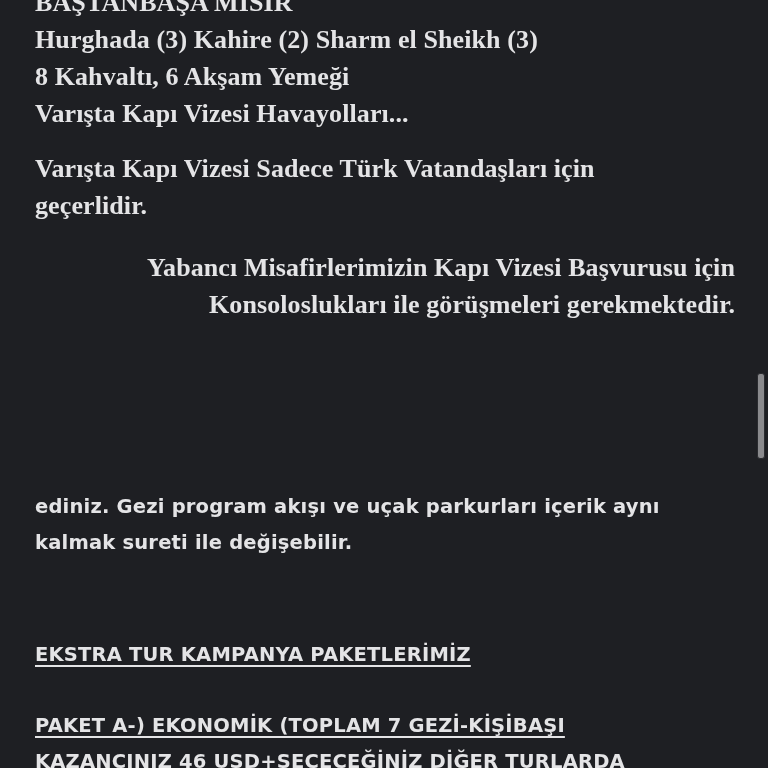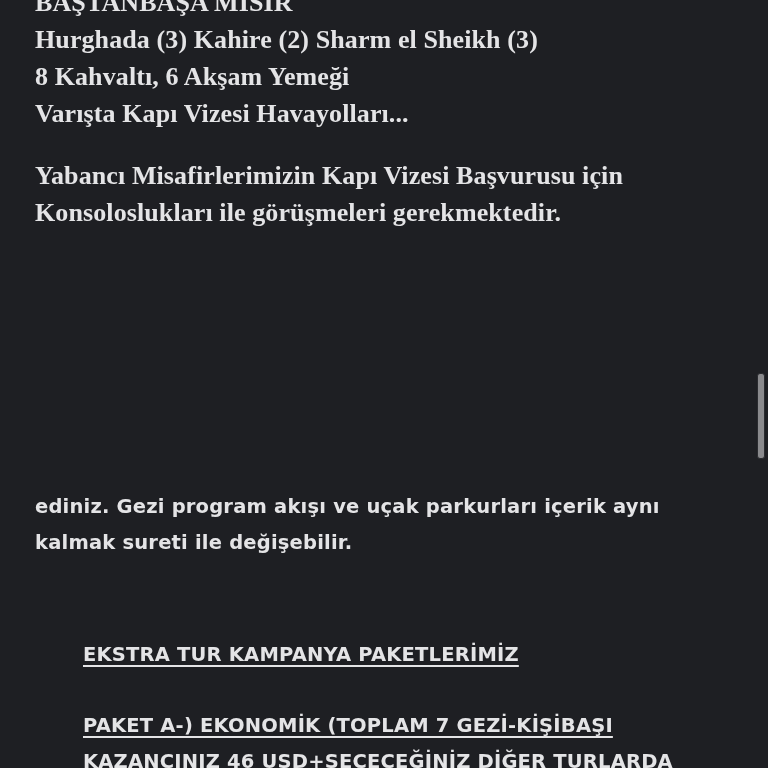--- a/index.html
+++ b/index.html
@@ -24,28 +24,27 @@
       font-family: "Liberation Serif", "DejaVu Serif", serif;
       font-weight: bold;
       font-size: 26px;
       line-height: 37px;
       letter-spacing: 0.1px;
     }
     .serif .line { display: block; white-space: nowrap; }
     .serif-para {
       margin-top: 18px;
     }
-    .serif-para.p2 { margin-top: 25px; }
+    .serif-para.p2 { margin-top: 25px; text-align: right; }
     .sans {
       font-family: "DejaVu Sans", "Liberation Sans", sans-serif;
       font-weight: bold;
       font-size: 19.5px;
       line-height: 36px;
       letter-spacing: 0.2px;
-      margin-left: 48px;
     }
     .notice {
       position: absolute;
       top: 489px;
       left: 35px;
       width: 700px;
       margin: 0;
     }
     .notice .line { display: block; white-space: nowrap; }
     .ekstra {
@@ -82,20 +81,24 @@
 <body>
 
 <div class="content">
   <div class="serif">
     <span class="line">BAŞTANBAŞA MISIR</span>
     <span class="line">Hurghada (3) Kahire (2) Sharm el Sheikh (3)</span>
     <span class="line">8 Kahvaltı, 6 Akşam Yemeği</span>
     <span class="line">Varışta Kapı Vizesi Havayolları...</span>
   </div>
 
+  <div class="serif serif-para">
+    <span class="line">Varışta Kapı Vizesi Sadece Türk Vatandaşları için</span>
+    <span class="line">geçerlidir.</span>
+  </div>
 
   <div class="serif serif-para p2">
     <span class="line">Yabancı Misafirlerimizin Kapı Vizesi Başvurusu için</span>
     <span class="line">Konsoloslukları ile görüşmeleri gerekmektedir.</span>
   </div>
 </div>
 
 <div class="sans notice">
   <span class="line">ediniz. Gezi program akışı ve uçak parkurları içerik aynı</span>
   <span class="line">kalmak sureti ile değişebilir.</span>

